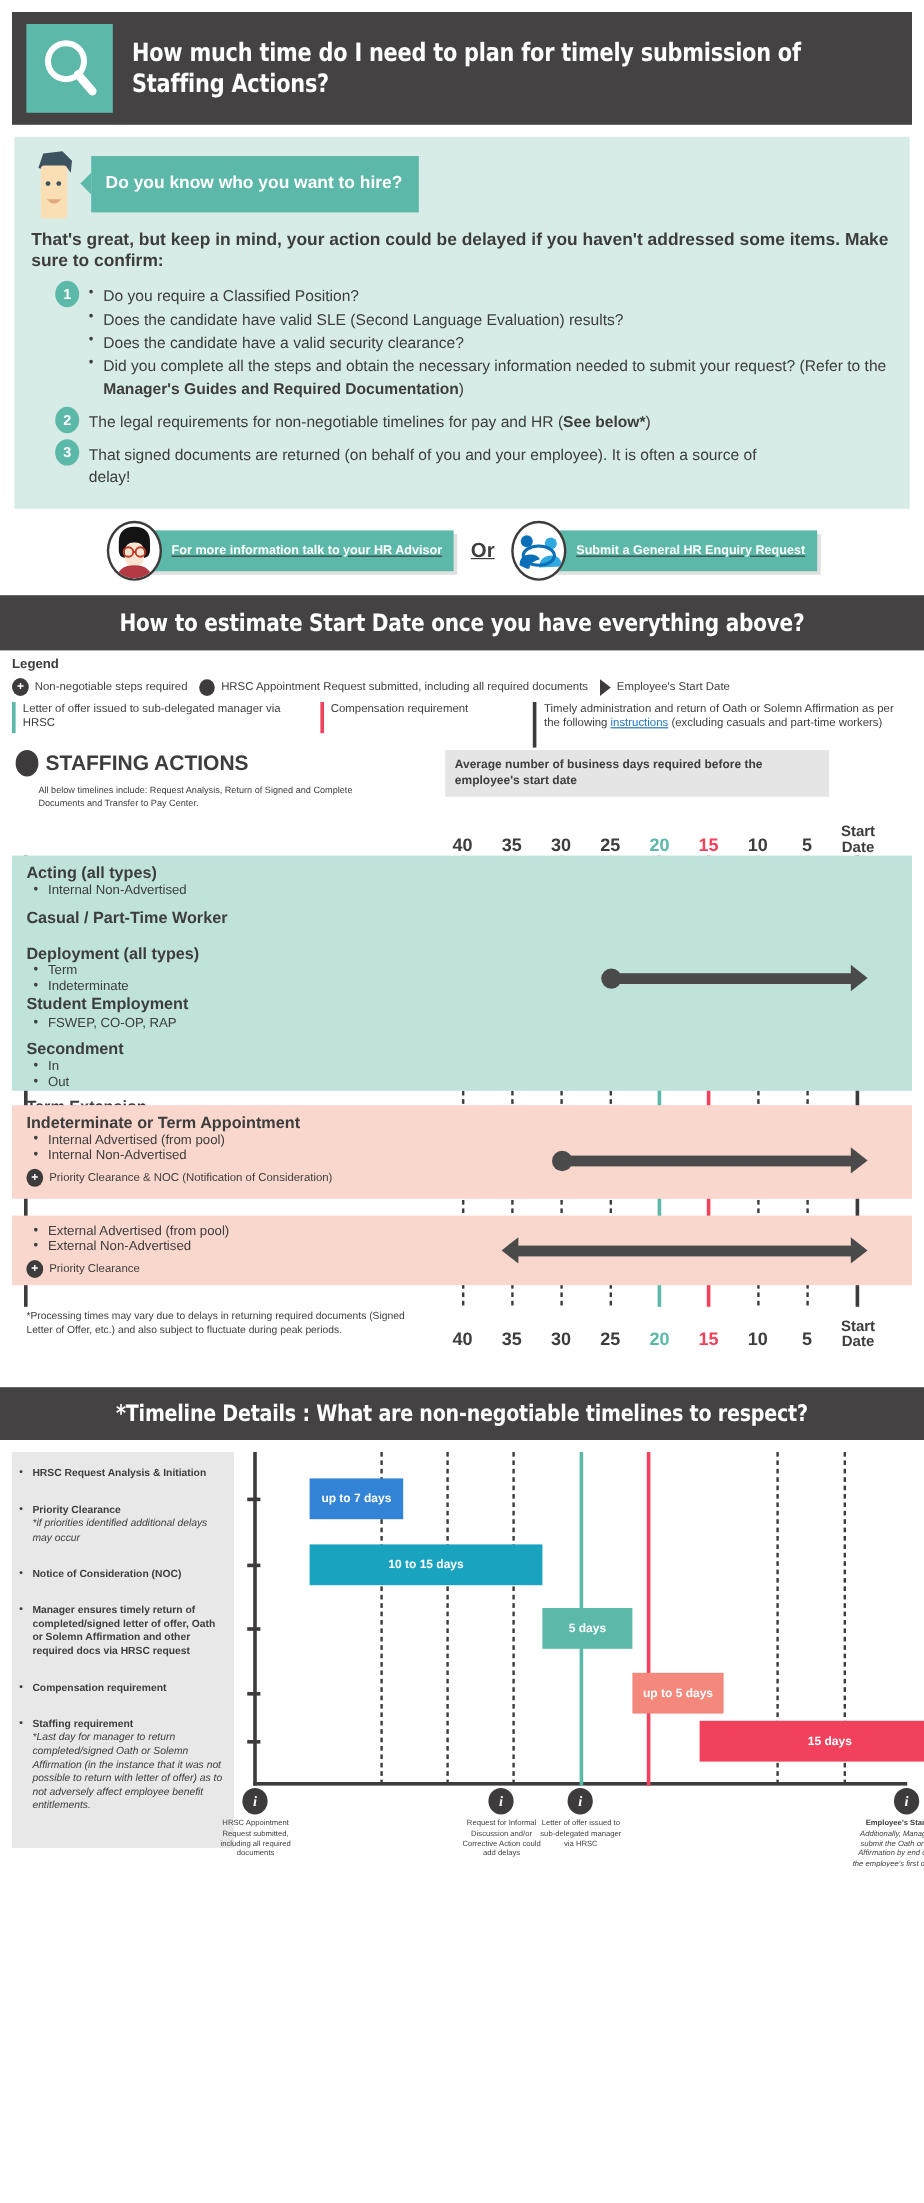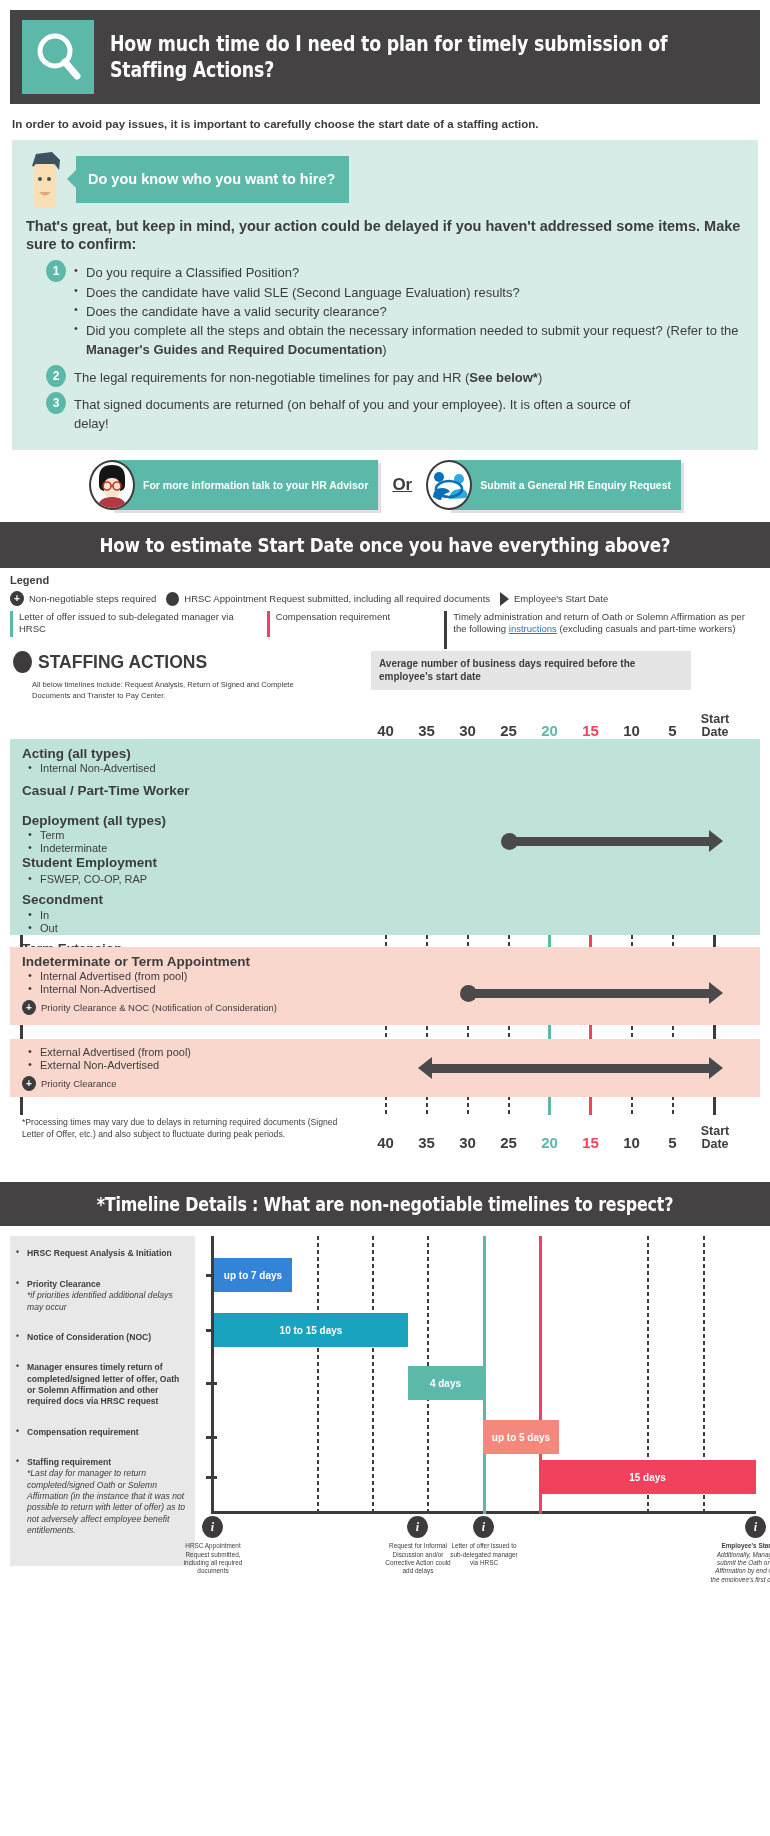--- a/index.html
+++ b/index.html
@@ -100,22 +100,23 @@
   }
   b { font-weight: bold; }
 
   
   .cta-row {
     display: flex; align-items: center; justify-content: center;
     gap: 10px;
     margin: 10px 12px 12px 12px;
   }
   .cta {
-    display: flex; 
+    display: flex; align-items: center;
     position: relative;
+    text-decoration: underline;
   }
   .cta-pill {
     background: #5cb8a8;
     color: #fff;
     font-weight: bold;
     font-size: 10.5px;
     line-height: 1.22;
     padding: 8px 10px 8px 32px;
     margin-left: -24px;
     box-shadow: 3px 3px 0 rgba(0,0,0,0.12);
@@ -268,21 +269,21 @@
     padding: 12px 8px 12px 6px;
   }
   .td-left li { list-style: none; position: relative; padding-left: 11px; margin-bottom: 19px; font-weight: bold; }
   .td-left li:before { content: "•"; position: absolute; left: 0; top: -1px; font-weight: bold;}
   .td-left li em { font-style: italic; font-weight: normal; display: block; }
   .td-right { flex: 1 1 auto; position: relative; }
   .td-bar {
     position: absolute; height: 34px;
     color: #fff; font-weight: bold; font-size: 10px;
     display: flex; align-items: center; justify-content: center;
-    text-align: center; line-height: 1.12;
+    text-align: center; line-height: 1.12; margin-left: 44px;
   }
   .axis-v { position: absolute; width: 3px; background: #3d3b3b; }
   .axis-h { position: absolute; height: 3px; background: #3d3b3b; }
   .tickmark { position: absolute; width: 11px; height: 3px; background: #3d3b3b; }
   .info-dot {
     position: absolute; width: 21px; height: 22px; border-radius: 50%;
     background: #3d3b3b; color: #fff; font-weight: bold; font-size: 12px;
     display: flex; align-items: center; justify-content: center;
     font-style: italic;
     font-family: "Liberation Serif", serif;
@@ -299,21 +300,20 @@
   <div class="hero">
     <div class="hero-icon">
       <svg width="50" height="54" viewBox="0 0 50 54" aria-hidden="true">
         <circle cx="22" cy="21" r="15" fill="none" stroke="#ffffff" stroke-width="5"></circle>
         <line x1="32" y1="32" x2="44" y2="46" stroke="#ffffff" stroke-width="7" stroke-linecap="round"></line>
       </svg>
     </div>
     <div class="hero-title">How much time do I need to plan for timely submission of Staffing Actions?</div>
   </div>
 
-  <div class="lede">In order to avoid pay issues, it is important to carefully choose the start date of a staffing action.</div>
 
   <div class="teal-panel">
     <div class="bubble-row">
       <div class="avatar-man">
         <svg width="40" height="62" viewBox="0 0 40 62" aria-hidden="true">
           <path d="M6 16 L10 4 L26 2 L34 10 L33 20 L30 16 L20 18 L10 17 Z" fill="#3e5361"></path>
           <rect x="8" y="14" width="22" height="44" rx="3" fill="#fbdfb4"></rect>
           <circle cx="14" cy="29" r="2" fill="#3e5361"></circle>
           <circle cx="23" cy="29" r="2" fill="#3e5361"></circle>
           <path d="M13 42 q6 7 12 0 z" fill="#e0a87e"></path>
@@ -566,21 +566,21 @@
         <div class="tickmark" style="left:11px; top:200px;"></div>
         <div class="tickmark" style="left:11px; top:240px;"></div>
 
         <div class="td-bar" style="left: 19px; top: 22px; width: 78px; background: rgb(51, 131, 214);">
           <span>up to 7 days</span>
         </div>
         <div class="td-bar" style="left: 19px; top: 77px; width: 194px; background: rgb(26, 163, 191);">
           <span>10 to 15 days</span>
         </div>
         <div class="td-bar" style="left: 213px; top: 130px; width: 75px; background: rgb(92, 184, 168);">
-          <span>4 days</span>
+          <span>5 days</span>
         </div>
         <div class="td-bar" style="left: 288px; top: 184px; width: 76px; background: rgb(244, 136, 124); text-align: center;">
           <span>up to 5 days</span>
         </div>
         <div class="td-bar" style="left: 344px; top: 224px; width: 217px; background: rgb(242, 65, 92);">
           <span>15 days</span>
         </div>
 
         <div class="info-dot" style="left:7px; top:280px;">i</div>
         <div class="info-dot" style="left:212px; top:280px;">i</div>

